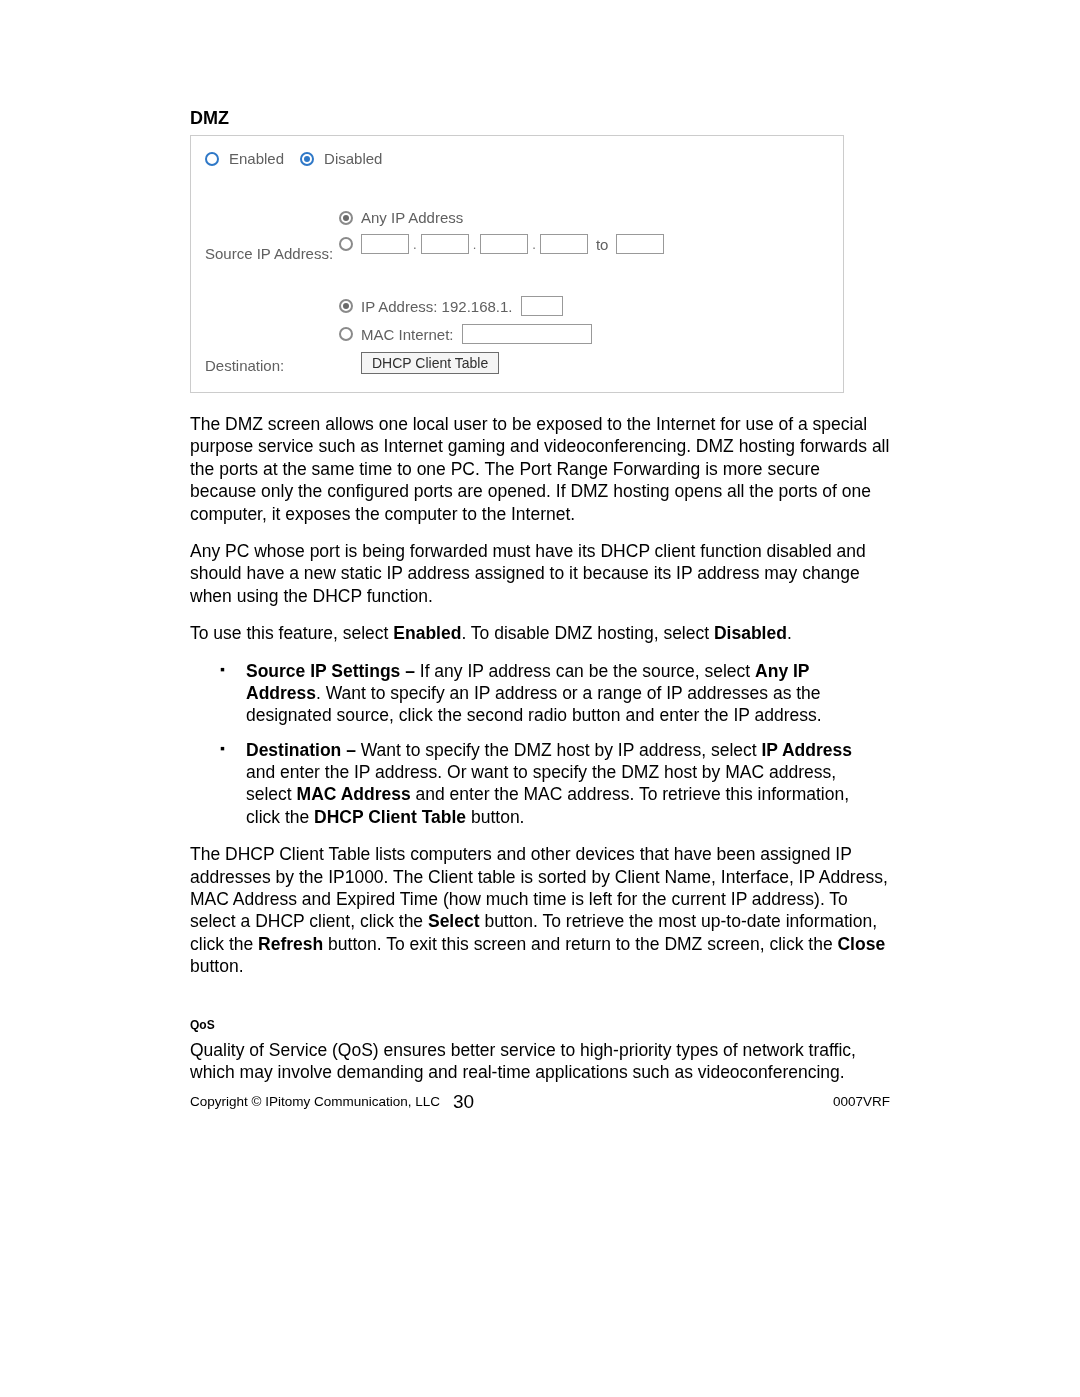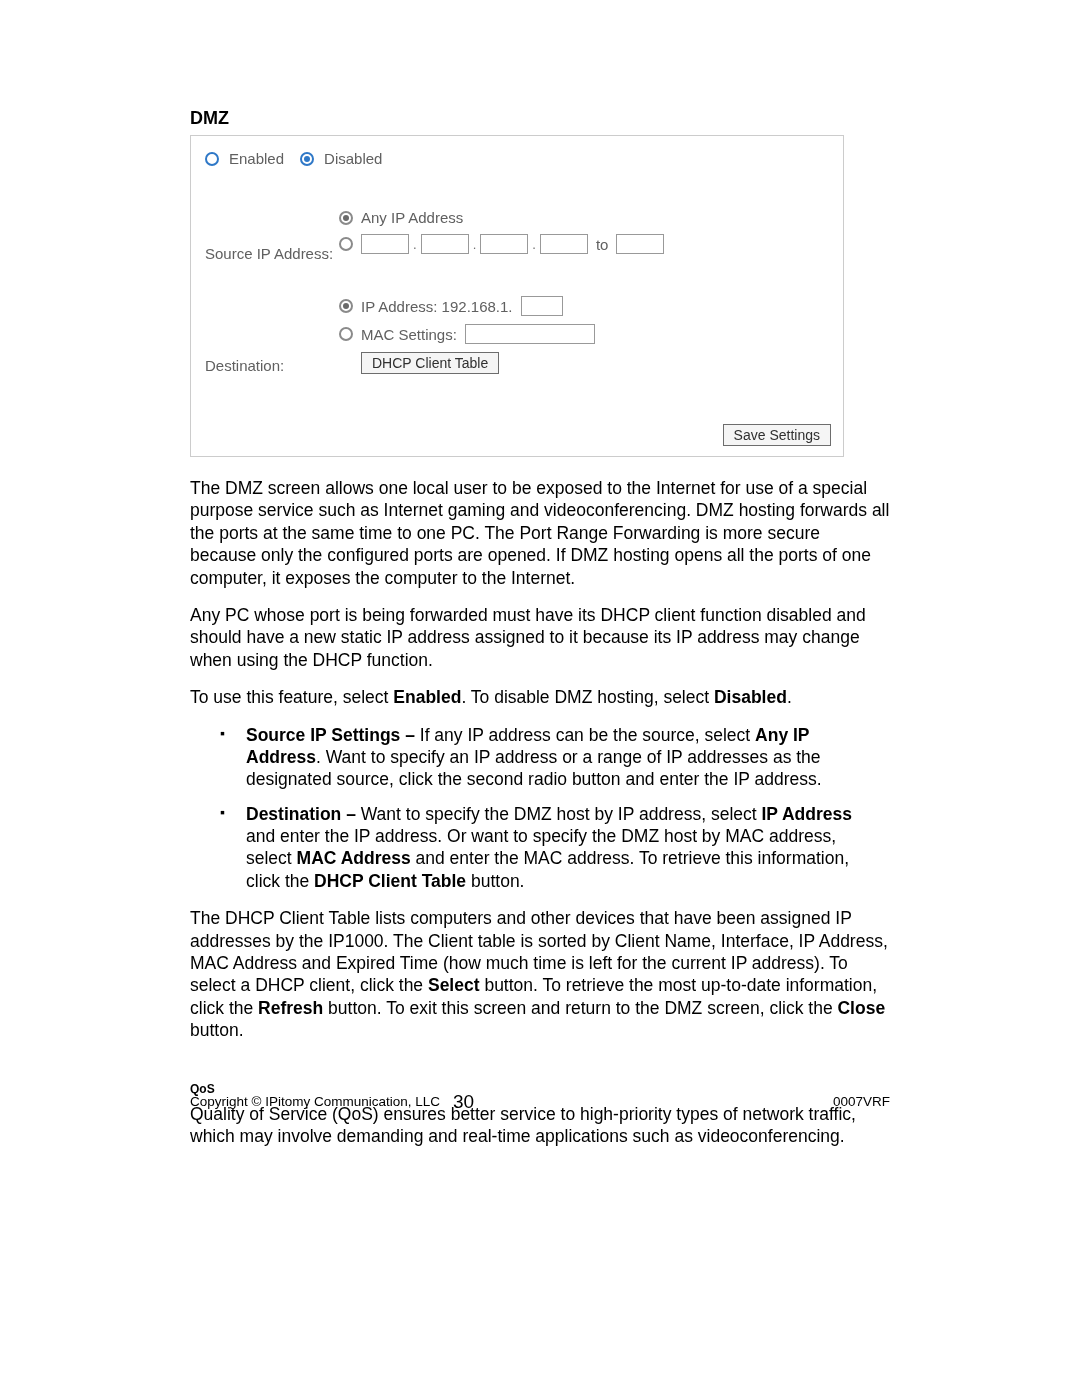--- a/index.html
+++ b/index.html
@@ -219,32 +219,29 @@
     <div class="row" style="margin-bottom:8px;">
       <div class="label-col">Destination:</div>
       <div class="field-col">
         <div class="radio-line">
           <span class="radio grey selected"></span>
           <span>IP Address: 192.168.1.</span>
           <span class="small-input w42"></span>
         </div>
         <div class="radio-line">
           <span class="radio grey"></span>
-          <span>MAC Settings:</span>
+          <span>MAC Internet:</span>
           <span class="small-input wlong"></span>
         </div>
         <div style="padding-left:22px;">
           <span class="btn">DHCP Client Table</span>
         </div>
       </div>
     </div>
 
-    <div class="save-row">
-      <span class="btn">Save Settings</span>
-    </div>
   </div>
 
   <div class="body-text">
     <p class="para">The DMZ screen allows one local user to be exposed to the Internet for use of a special purpose service such as Internet gaming and videoconferencing. DMZ hosting forwards all the ports at the same time to one PC. The Port Range Forwarding is more secure because only the configured ports are opened. If DMZ hosting opens all the ports of one computer, it exposes the computer to the Internet.</p>
     <p class="para">Any PC whose port is being forwarded must have its DHCP client function disabled and should have a new static IP address assigned to it because its IP address may change when using the DHCP function.</p>
     <p class="para">
       <span>To use this feature, select </span><b>Enabled</b><span>. To disable DMZ hosting, select </span><b>Disabled</b><span>.</span>
     </p>
 
     <ul class="bullets">

